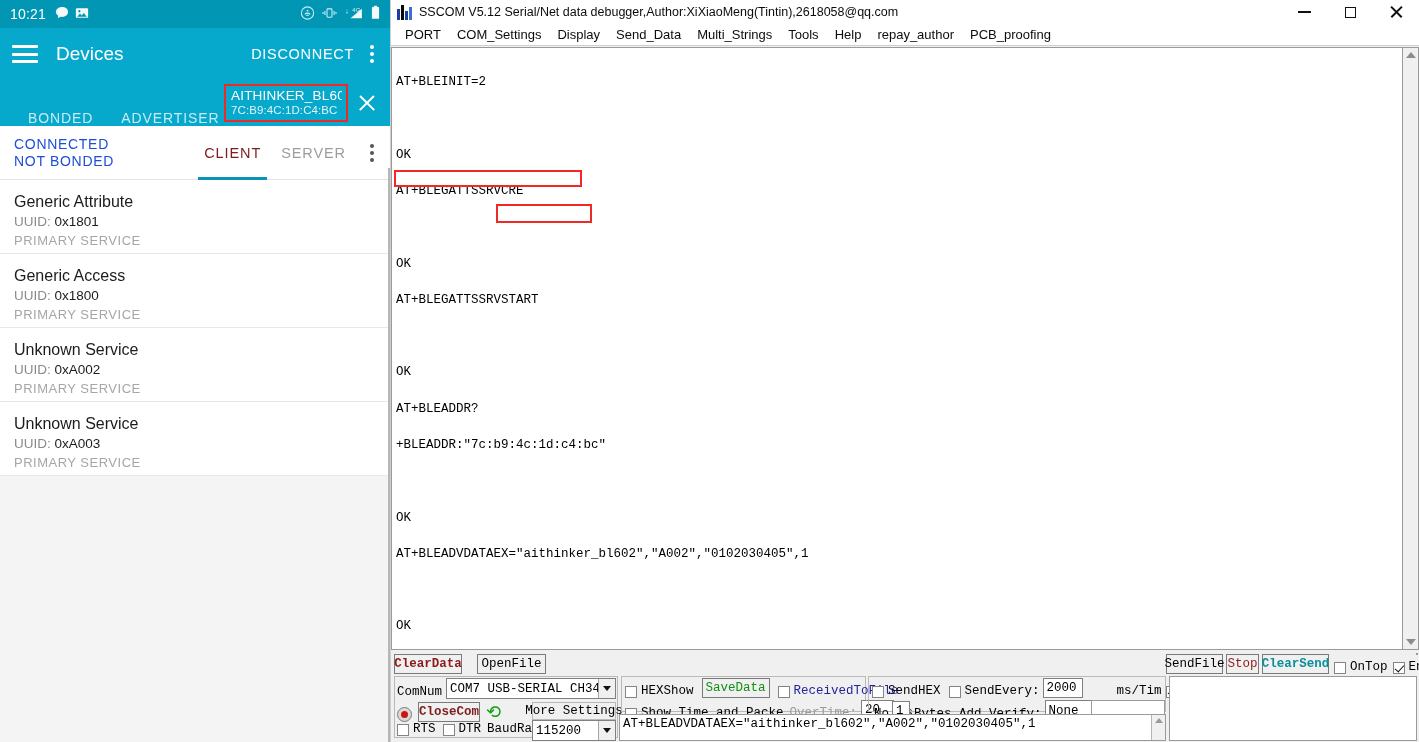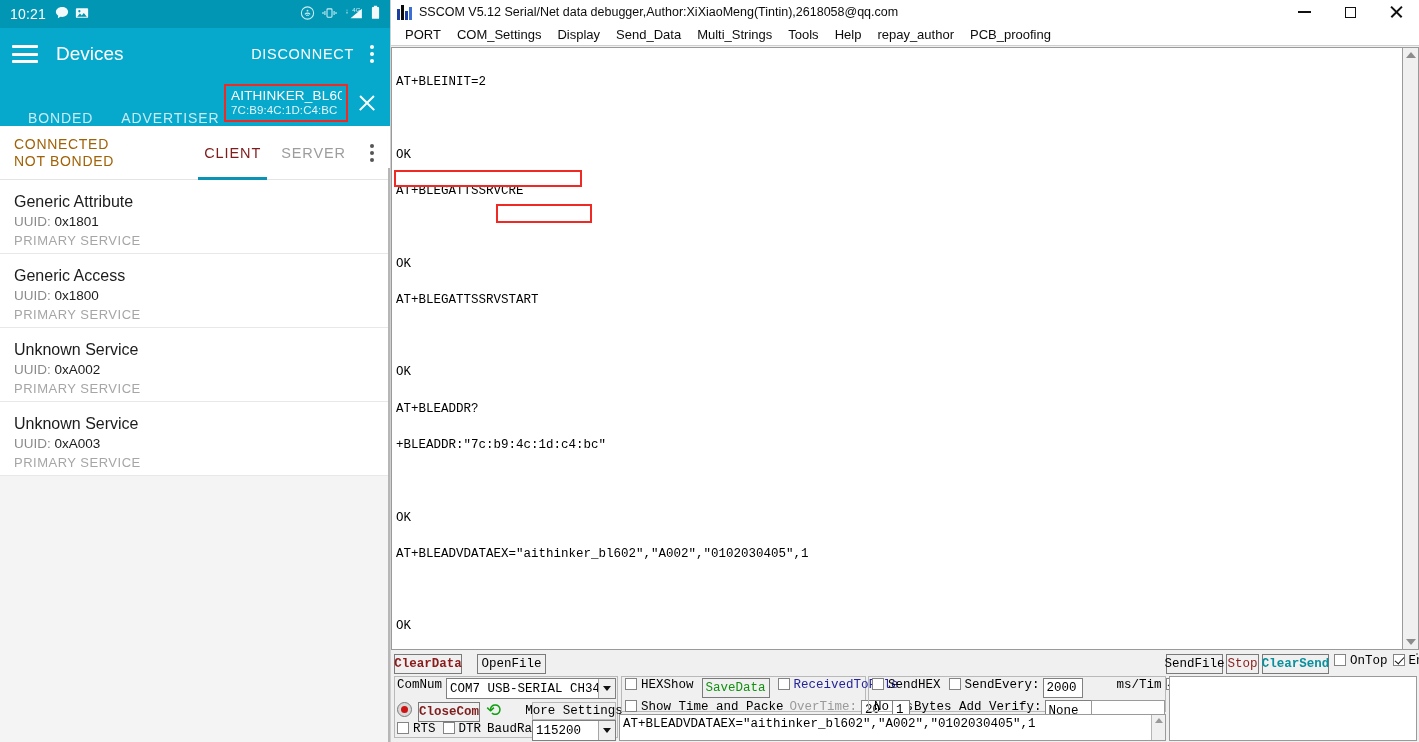--- a/index.html
+++ b/index.html
@@ -67,21 +67,21 @@
     content: ""; position: absolute; left: 1px; top: 10px; width: 20px; height: 2.4px;
     background: #ffffff; }
   .tab-close:before { transform: rotate(45deg); }
   .tab-close:after { transform: rotate(-45deg); }
 
   .conn-bar {
     height: 54px; background: #ffffff; display: flex; align-items: center;
     padding: 0 14px; position: relative; border-bottom: 1px solid #e4e4e4;
   }
   .conn-status { display: flex; flex-direction: column; line-height: 17px; }
-  .conn-status span { color: #a16207; font-size: 14px; letter-spacing: .7px; }
+  .conn-status span { color: #1d4ed8; font-size: 14px; letter-spacing: .7px; }
   .conn-spacer { flex: 1 1 auto; }
   .ctab { font-size: 14.5px; letter-spacing: .9px; padding: 0 10px; cursor: pointer;
     position: relative; height: 54px; display: flex; align-items: center; }
   .ctab.active { color: #7f1d1d; }
   .ctab.inactive { color: #9d9d9d; }
   .ctab.active:after {
     content: ""; position: absolute; left: 4px; right: 4px; bottom: 0;
     height: 3px; background: #0a93b5;
   }
   .conn-kebab { width: 4px; display: flex; flex-direction: column; gap: 3px;
@@ -159,21 +159,21 @@
   .sb-arrow { width: 0; height: 0; border-left: 5px solid transparent;
     border-right: 5px solid transparent; margin: 4px 0; }
   .sb-up { border-bottom: 6px solid #8c8c8c; }
   .sb-dn { border-top: 6px solid #8c8c8c; }
 
   
   .ctrl {
     position: absolute; left: 0; right: 0; bottom: 0; height: 92px;
     background: #f0f0f0; font-family: "Liberation Mono", monospace; font-size: 12.5px;
   }
-  .row { position: absolute; display: flex; align-items: flex-start; }
+  .row { position: absolute; display: flex; align-items: flex-end; }
   .cbtn {
     border: 1px solid #7a7a7a; background: #f0f0f0; height: 20px;
     display: flex; align-items: center; justify-content: center;
     padding: 0 5px; cursor: pointer; font-family: "Liberation Mono", monospace;
     font-size: 12.5px; white-space: nowrap;
   }
   .cbtn.bold { font-weight: bold; }
   .tfield {
     border: 1px solid #808080; background: #ffffff; height: 20px;
     display: flex; align-items: center; padding: 0 3px;

